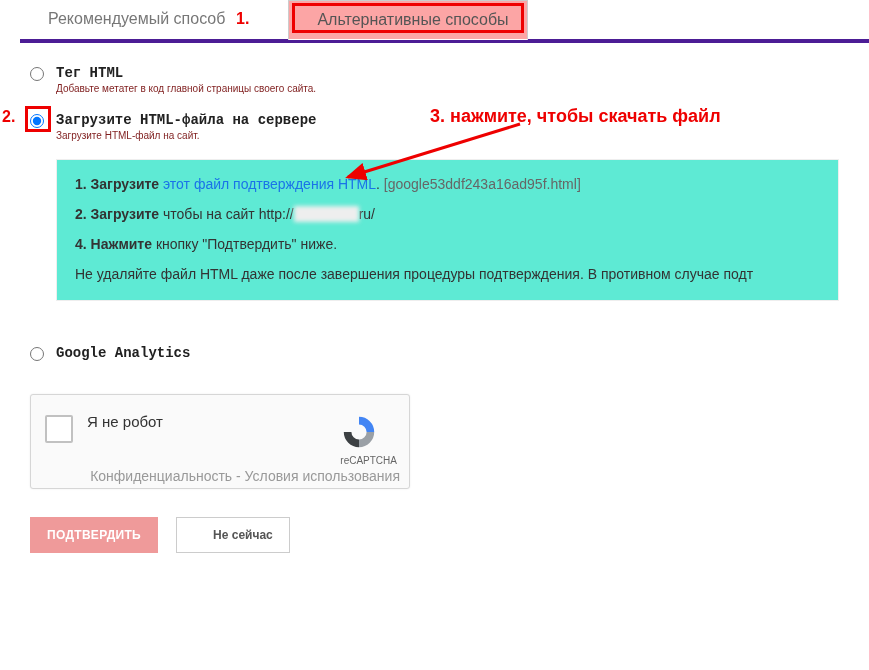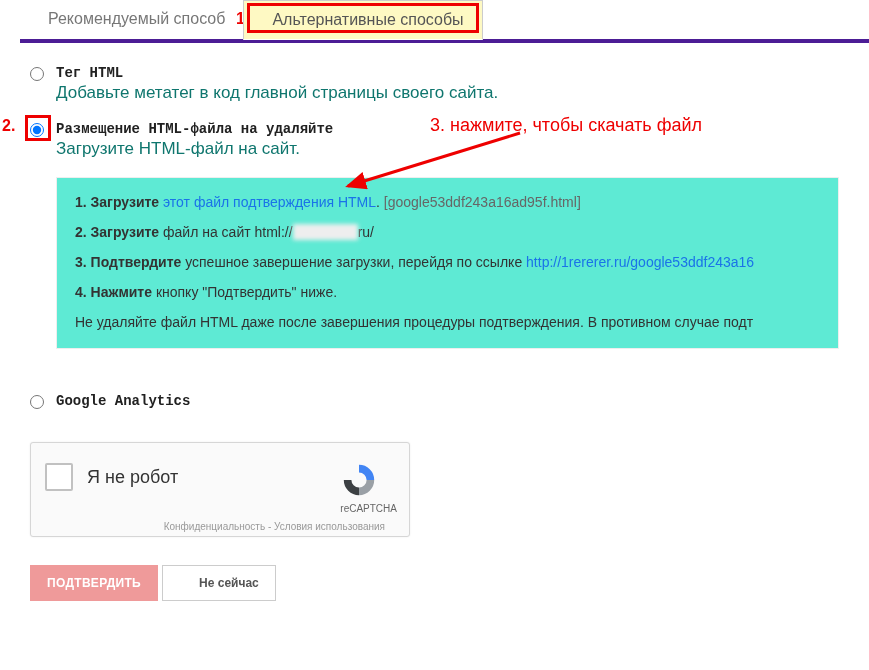--- a/index.html
+++ b/index.html
@@ -20,21 +20,22 @@
     color: #777;
     font-size: 16px;
     cursor: pointer;
     position: relative;
   }
   .tab.active {
     color: #555;
     border: 1px solid #ccc;
     border-bottom: 1px solid #fff;
     margin-bottom: -1px;
-    background: #fef9c3;
+    background: #fca5a5;
+    margin-left: 45px;
   }
   .annot-red-box-tab {
     position: absolute;
     border: 3px solid #e00;
     pointer-events: none;
     left: 3px; top: 2px; right: 3px; bottom: 6px;
   }
   .annot-num {
     position: absolute;
     color: #e00;
@@ -59,41 +60,41 @@
   }
   .opt-body { flex: 1; }
   .opt-title {
     font-size: 14px;
     font-weight: bold;
     color: #212121;
     margin-bottom: 2px;
     font-family: Liberation Mono, monospace;
   }
   .opt-desc {
-    font-size: 17px;
-    color: #0f766e;
+    font-size: 10px;
+    color: #7f1d1d;
   }
   .annot-red-box-radio {
     position: absolute;
     border: 3px solid #e00;
     left: -5px; top: -6px;
     width: 26px; height: 26px;
     pointer-events: none;
   }
   .annot2 {
     position: absolute;
     color: #e00;
     font-weight: bold;
     font-size: 16px;
     left: -28px; top: -4px;
   }
   .annot3 {
     position: absolute;
     color: #e00;
-    font-weight: normal;
+    font-weight: bold;
     font-size: 18px;
     left: 400px; top: -6px;
     white-space: nowrap;
   }
   .arrow-svg {
     position: absolute;
     left: 300px; top: 10px;
     pointer-events: none;
   }
   .steps-box {
@@ -129,46 +130,45 @@
   }
   .captcha-check {
     width: 28px; height: 28px;
     border: 2px solid #c1c1c1;
     border-radius: 2px;
     background: #fff;
     margin-top: 2px;
     cursor: pointer;
   }
   .captcha-label {
-    font-size: 18px;
+    font-size: 15px;
     color: #333;
     margin-left: 14px;
-    margin-top: 6px;
     text-align: right;
   }
   .captcha-right {
     margin-left: auto;
     text-align: left;
     font-size: 10px;
     color: #666;
   }
   .captcha-logo {
     width: 38px; height: 38px;
     margin: 0 auto 2px auto;
   }
   .captcha-terms {
     position: absolute;
-    bottom: 4px; right: 24px;
-    font-size: 10px;
+    bottom: 4px; right: 9px;
+    font-size: 14px;
     color: #999;
   }
   .buttons {
     margin-top: 28px;
     display: flex;
-    gap: 4px;
+    gap: 18px;
   }
   .btn {
     font-size: 12px;
     font-weight: bold;
     padding: 10px 16px;
     border: 1px solid transparent;
     cursor: pointer;
     font-family: inherit;
   }
   .btn-primary {
@@ -218,35 +218,32 @@
         <marker id="ah" markerWidth="8" markerHeight="8" refX="6" refY="3" orient="auto">
           <path d="M0,0 L7,3 L0,6 Z" fill="#e00"></path>
         </marker>
       </defs>
       <line x1="190" y1="2" x2="18" y2="55" stroke="#e00" stroke-width="3" marker-end="url(#ah)"></line>
     </svg>
     <div class="radio-wrap">
       <input type="radio" name="method" checked="" style="">
     </div>
     <div class="opt-body">
-      <div class="opt-title">Размещение HTML-файла на удаляйте</div>
+      <div class="opt-title">Загрузите HTML-файла на сервере</div>
       <div class="opt-desc">Загрузите HTML-файл на сайт.</div>
     </div>
   </div>
 
   <div class="steps-box">
     <p>
       <b>1. Загрузите </b>
       <span class="link">этот файл подтверждения HTML</span><span>. </span><span class="" style="color:#666">[google53ddf243a16ad95f.html]</span>
     </p>
     <p>
-      <b>2. Загрузите</b><span> файл на сайт html://</span><span class="domain-blur">xxx</span><span>ru/</span>
-    </p>
-    <p>
-      <b>3. Подтвердите</b><span> успешное завершение загрузки, перейдя по ссылке </span><span class="link">http://1rererer.ru/google53ddf243a16</span>
+      <b>2. Загрузите</b><span> чтобы на сайт http://</span><span class="domain-blur">xxx</span><span>ru/</span>
     </p>
     <p>
       <b>4. Нажмите</b><span> кнопку "Подтвердить" ниже.</span>
     </p>
     <p>Не удаляйте файл HTML даже после завершения процедуры подтверждения. В противном случае подт</p>
   </div>
 
   <div class="option" style="margin-top:44px;">
     <div class="radio-wrap">
       <input type="radio" name="method" style="">

